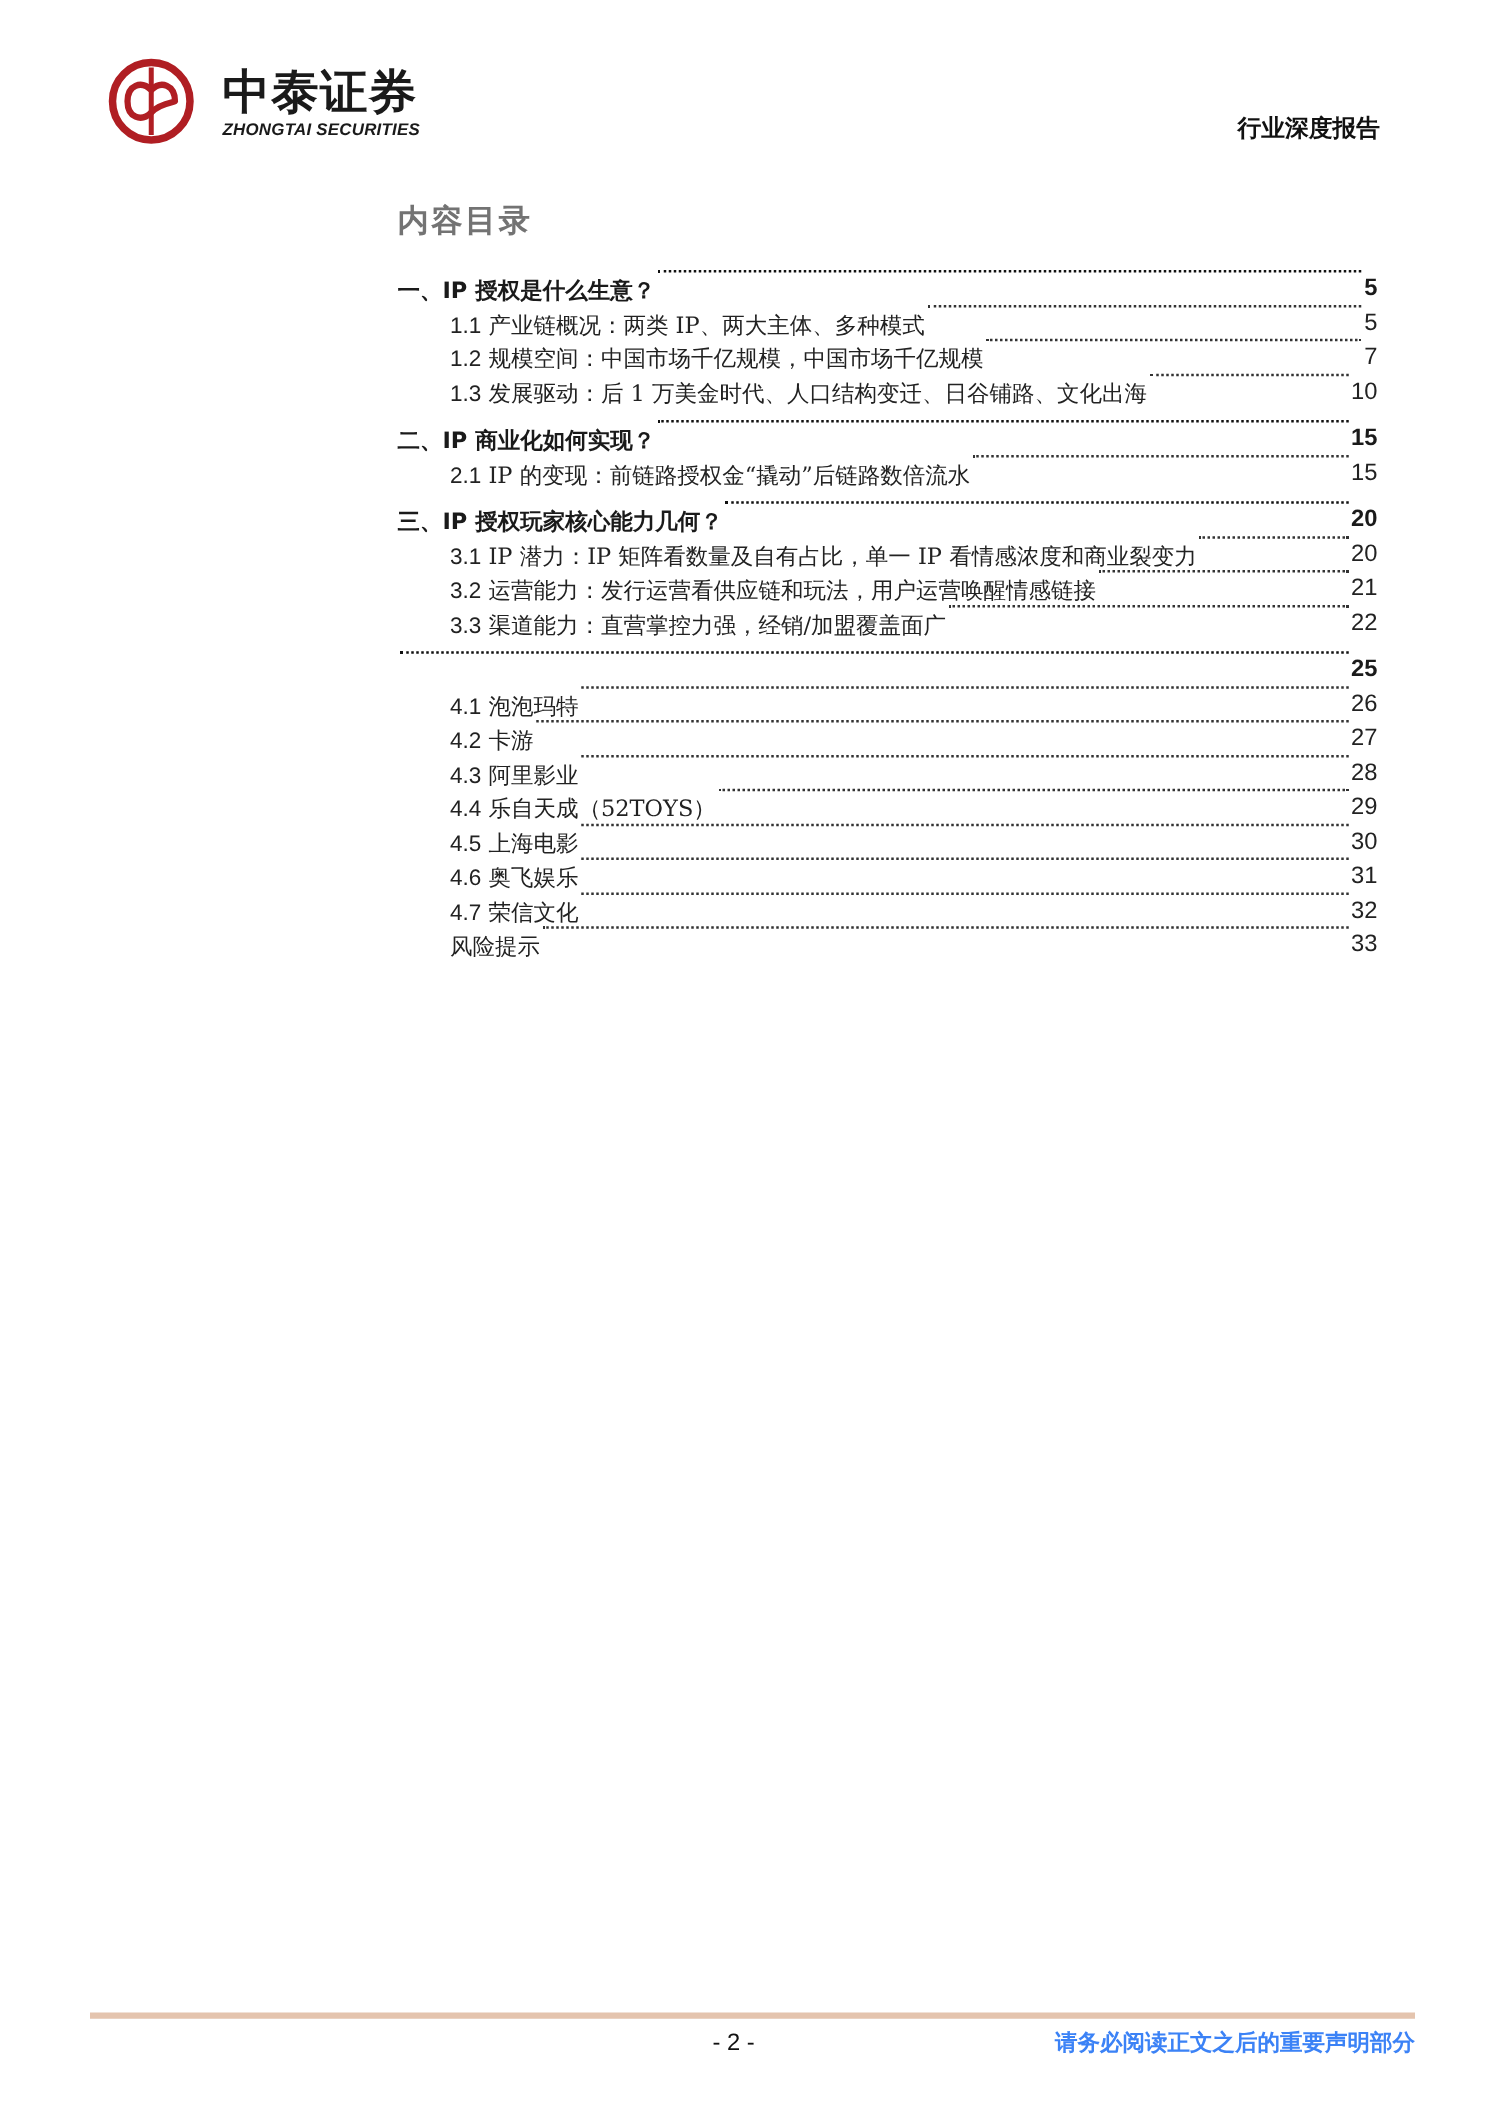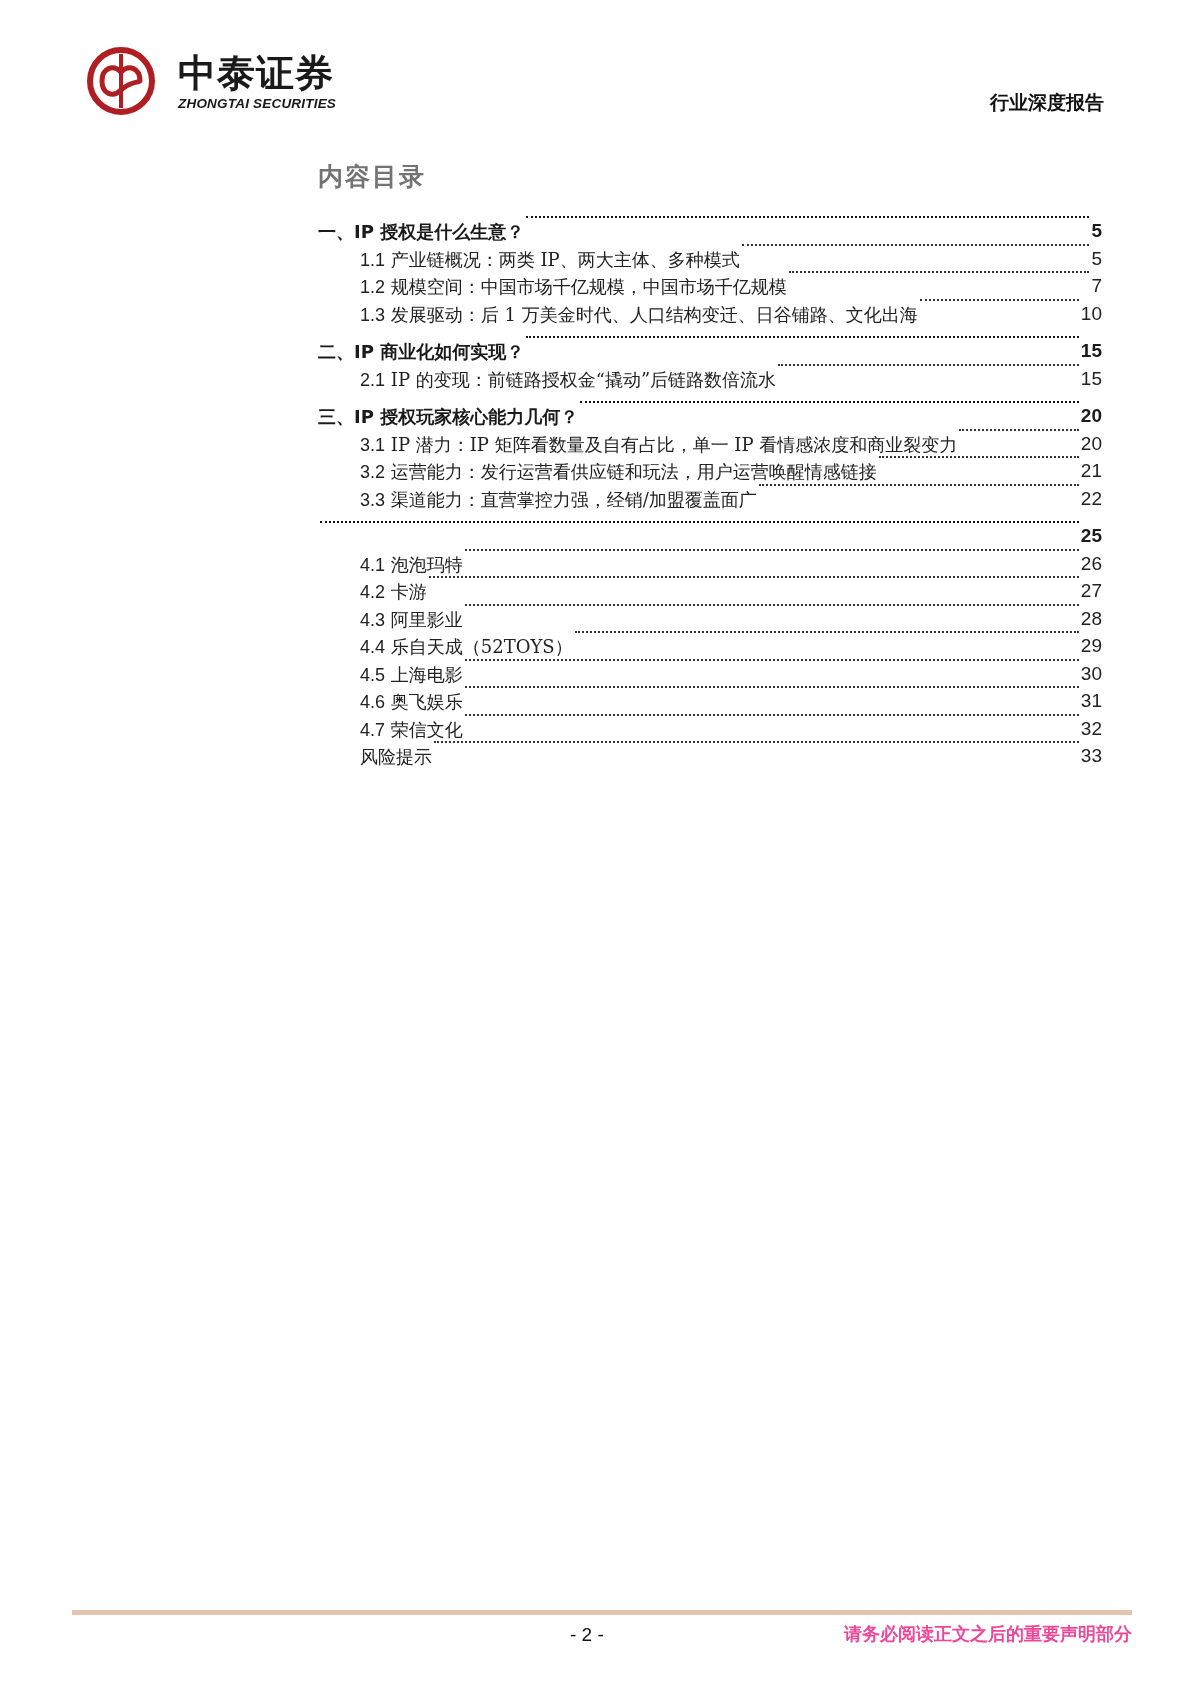--- a/index.html
+++ b/index.html
@@ -23,21 +23,21 @@
     .toc-row.level2 { padding-left: 42px; font-family: "DejaVu Serif", serif; font-size: 18px; color: #222; }
     .toc-row .label { white-space: nowrap; }
     .toc-row .num { font-family: "Liberation Sans", sans-serif; }
     .toc-row .leader { flex: 1; border-bottom: 2px dotted #333; margin: 0 2px; transform: translateY(-4px); min-width: 10px; }
     .toc-row.level1 .leader { border-bottom: 2.5px dotted #111; }
     .toc-row .page { font-family: "Liberation Sans", sans-serif; font-size: 19px; text-align: right; }
     .toc-row.level1 .page { font-weight: bold; }
 
     .footer-line { position: absolute; left: 72px; top: 1610px; width: 1060px; height: 5px; background: #e4c4ae; }
     .page-number { position: absolute; left: 570px; top: 1624px; font-family: "Liberation Sans", sans-serif; font-size: 19px; color: #111; }
-    .disclaimer { position: absolute; right: 68px; top: 1622px; font-family: "DejaVu Serif", serif; font-weight: bold; font-size: 18px; color: #ec4899; }
+    .disclaimer { position: absolute; right: 68px; top: 1622px; font-family: "DejaVu Serif", serif; font-weight: bold; font-size: 18px; color: #3b82f6; }
   </style>
 </head>
 <body>
 
 <div class="logo">
   <svg class="logo-mark" viewBox="0 0 70 70">
     <circle cx="35" cy="35" r="31" fill="none" stroke="#b01e23" stroke-width="6"></circle>
     <path d="M35 8 V62" stroke="#b01e23" stroke-width="4" fill="none"></path>
     <path d="M35 26 C 27 18, 16 22, 16 35 C 16 48, 27 52, 35 44 C 43 36, 54 36, 54 35 C 54 22, 43 18, 35 26 Z" fill="none" stroke="#b01e23" stroke-width="5"></path>
   </svg>

